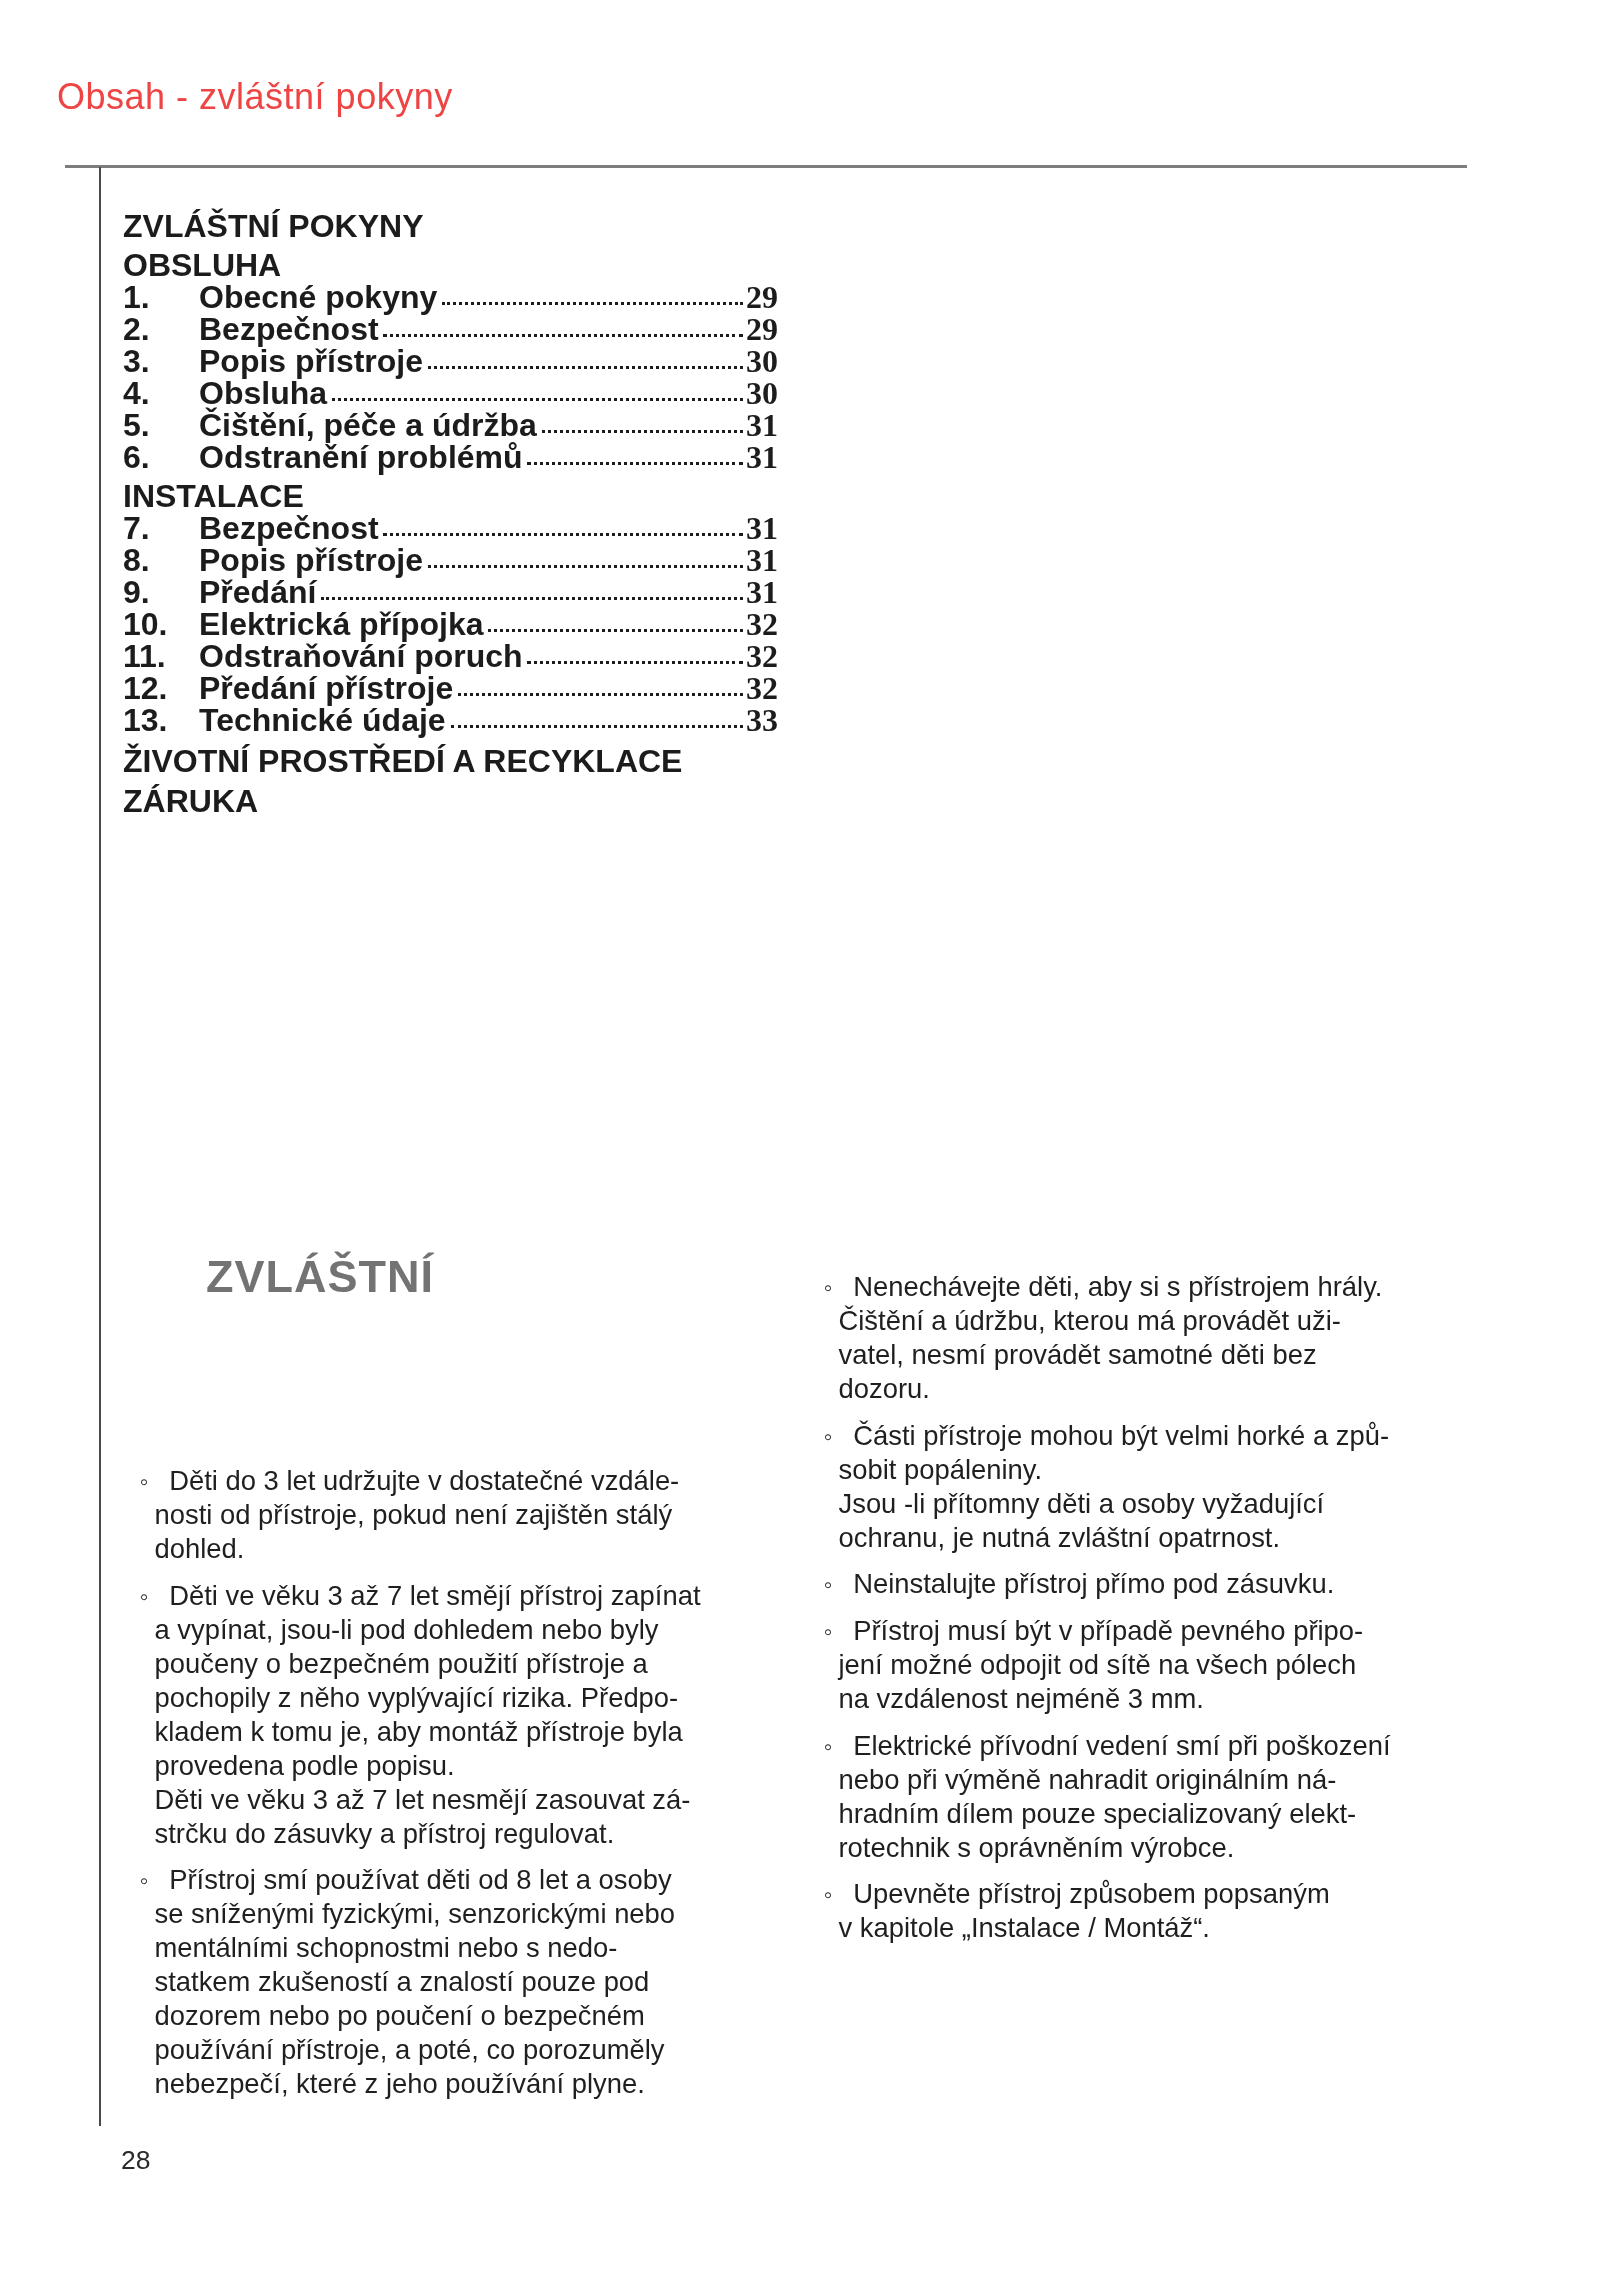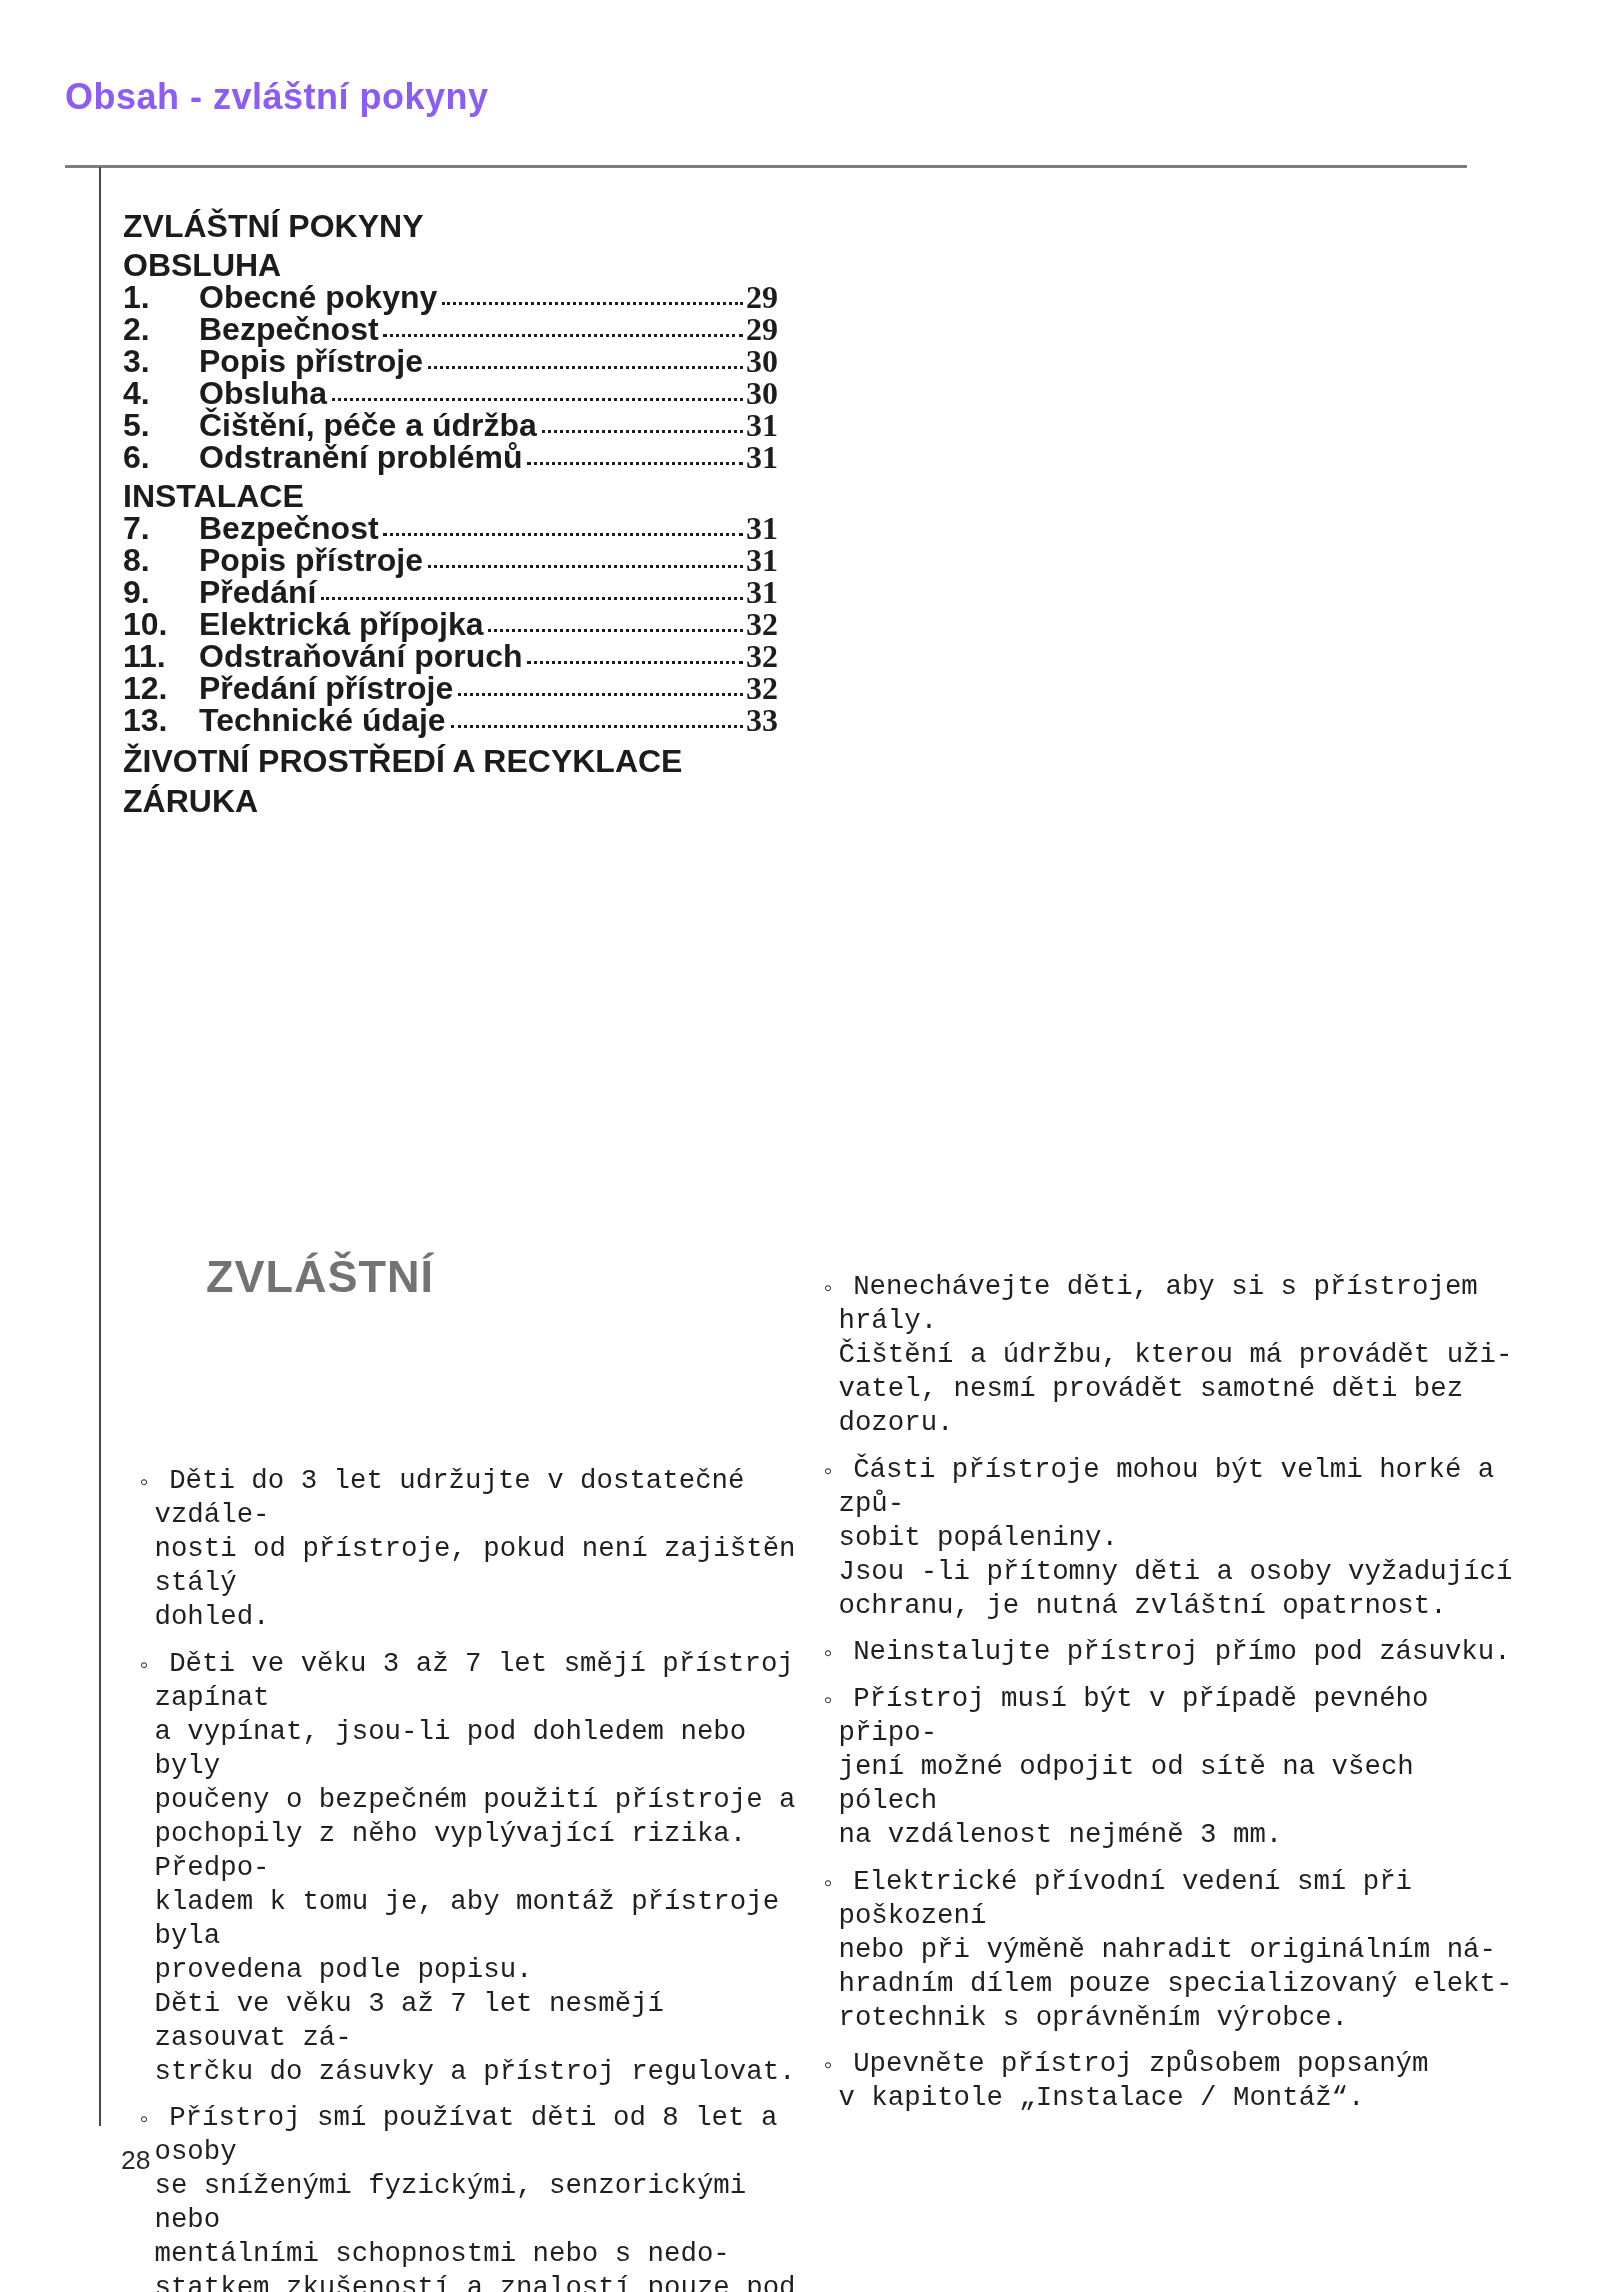--- a/index.html
+++ b/index.html
@@ -7,22 +7,22 @@
     position:relative;
     width:1621px;height:2293px;
     background:#ffffff;
     font-family:"Liberation Sans", sans-serif;
     color:#1f1f1f;
     overflow:hidden;
     margin:0 auto;
   }
   
   .header-title{
-    position:absolute;left:65px;top:76px;
-    font-size:36px;font-weight:700;color:#8b5cf6;
+    position:absolute;left:57px;top:76px;
+    font-size:36px;font-weight:400;color:#ef4444;
     letter-spacing:0.5px;
   }
   .header-rule{
     position:absolute;left:65px;top:165px;
     width:1402px;height:2.9px;background:#7d7d7d;
   }
   .left-vline{
     position:absolute;left:99px;top:167px;
     width:2px;height:1959px;background:#4a4a4a;
   }
@@ -63,21 +63,20 @@
     margin-bottom:12.7px;
   }
   .bullet .marker{
     position:absolute;left:7.8px;top:1px;
     font-size:24.5px;color:#2a2a2a;
   }
   .bullet .btext{
     display:block;
     white-space:pre-line;
     text-indent:14.7px;
-    font-family:Liberation Mono, monospace;
   }
   
   .page-number{
     position:absolute;left:97px;top:2145px;
     font-size:26.5px;color:#2a2a2a;margin-left:24px;
   }
 </style>
 </head>
 <body>
 

